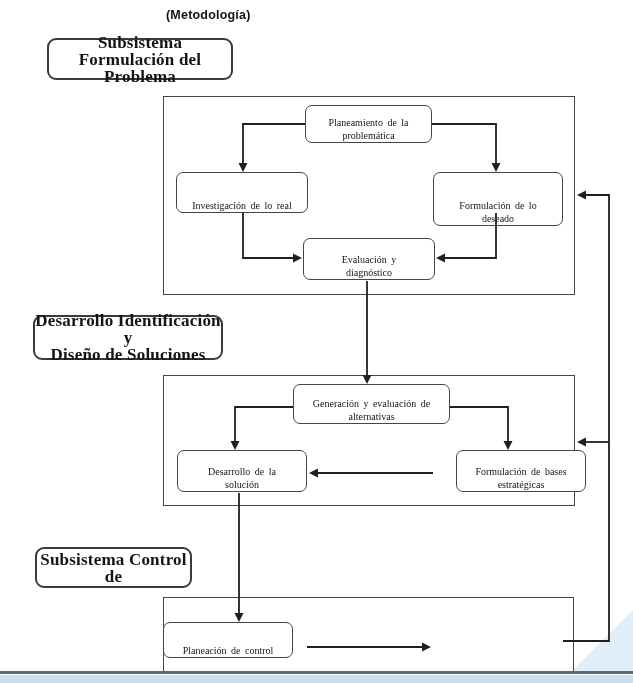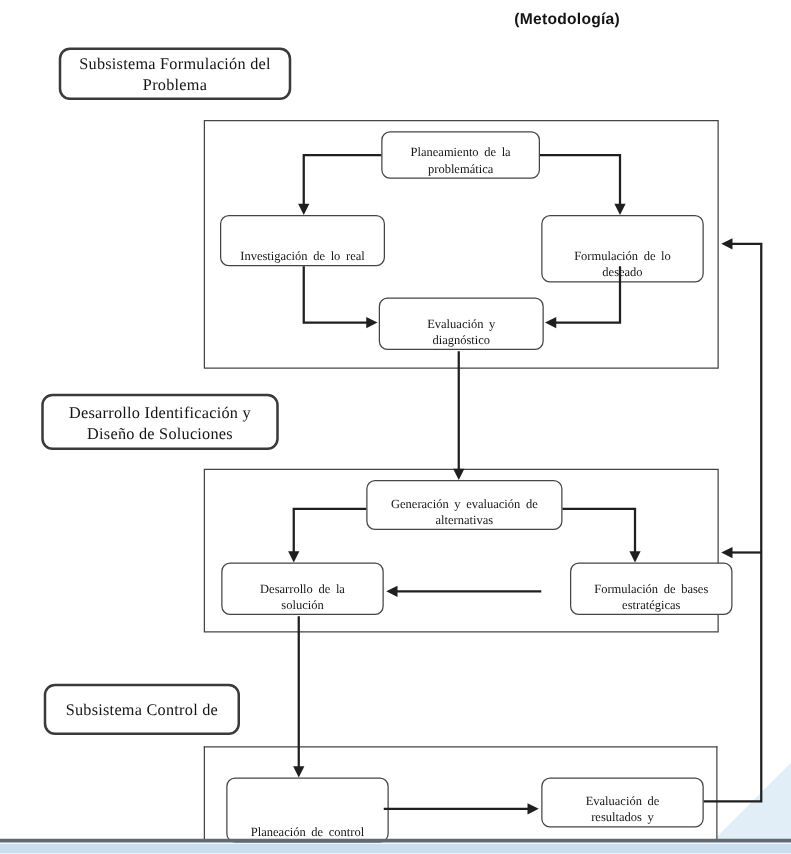--- a/index.html
+++ b/index.html
@@ -10,28 +10,28 @@
     --accent-triangle:#e2eef7;
     --bottom-rule:#5f6b70;
     --text:#141414;
   }
   *{box-sizing:border-box;margin:0;padding:0;}
   body{background:#ffffff;font-family:"Liberation Serif",serif;}
   .stage{
     position:relative;width:633px;height:683px;background:#ffffff;overflow:hidden;
   }
   .title{
-    position:absolute;left:166px;top:8px;width:330px;text-align:right;
+    position:absolute;left:166px;top:8px;width:330px;text-align:left;
     font-family:"Liberation Sans",sans-serif;font-weight:bold;font-size:12.5px;
     color:var(--text);letter-spacing:.2px;z-index:6;
   }
   .sys-label{
     position:absolute;border:2px solid var(--label-border);border-radius:9px;
     background:#fff;display:flex;flex-direction:column;justify-content:center;
-    text-align:center;font-weight:normal;font-size:13px;line-height:17px;
+    text-align:center;font-weight:bold;font-size:17px;line-height:17px;
     color:var(--text);z-index:4;letter-spacing:.2px;
   }
   .container-box{
     position:absolute;border:1.6px solid var(--box-border);background:transparent;z-index:2;
   }
   .node{
     position:absolute;border:1.4px solid var(--box-border);border-radius:7px;
     background:#fff;display:flex;flex-direction:column;justify-content:flex-end;
     text-align:center;font-size:10px;line-height:13px;color:var(--text);
     word-spacing:2px;z-index:4;
@@ -100,26 +100,22 @@
     <span>alternativas</span>
   </div>
   <div class="node" style="left:177px;top:450px;width:130px;height:42px">
     <span>Desarrollo de la</span>
     <span>solución</span>
   </div>
   <div class="node" style="left:456px;top:450px;width:130px;height:42px">
     <span>Formulación de bases</span>
     <span>estratégicas</span>
   </div>
-  <div class="node" style="left:181px;top:622px;width:130px;height:52px">
+  <div class="node" style="left:163px;top:622px;width:130px;height:36px">
     <span>Planeación de control</span>
-  </div>
-  <div class="node" style="left:433px;top:622px;width:130px;height:40px">
-    <span>Evaluación de</span>
-    <span>resultados y</span>
   </div>
 
   <svg class="connectors" viewBox="0 0 633 683">
     <path d="M305,124 H243 V164"></path>
     <polygon points="243,172 238.5,163 247.5,163"></polygon>
 
     <path d="M432,124 H496 V164"></path>
     <polygon points="496,172 491.5,163 500.5,163"></polygon>
 
     <path d="M243,213 V258 H294"></path>

